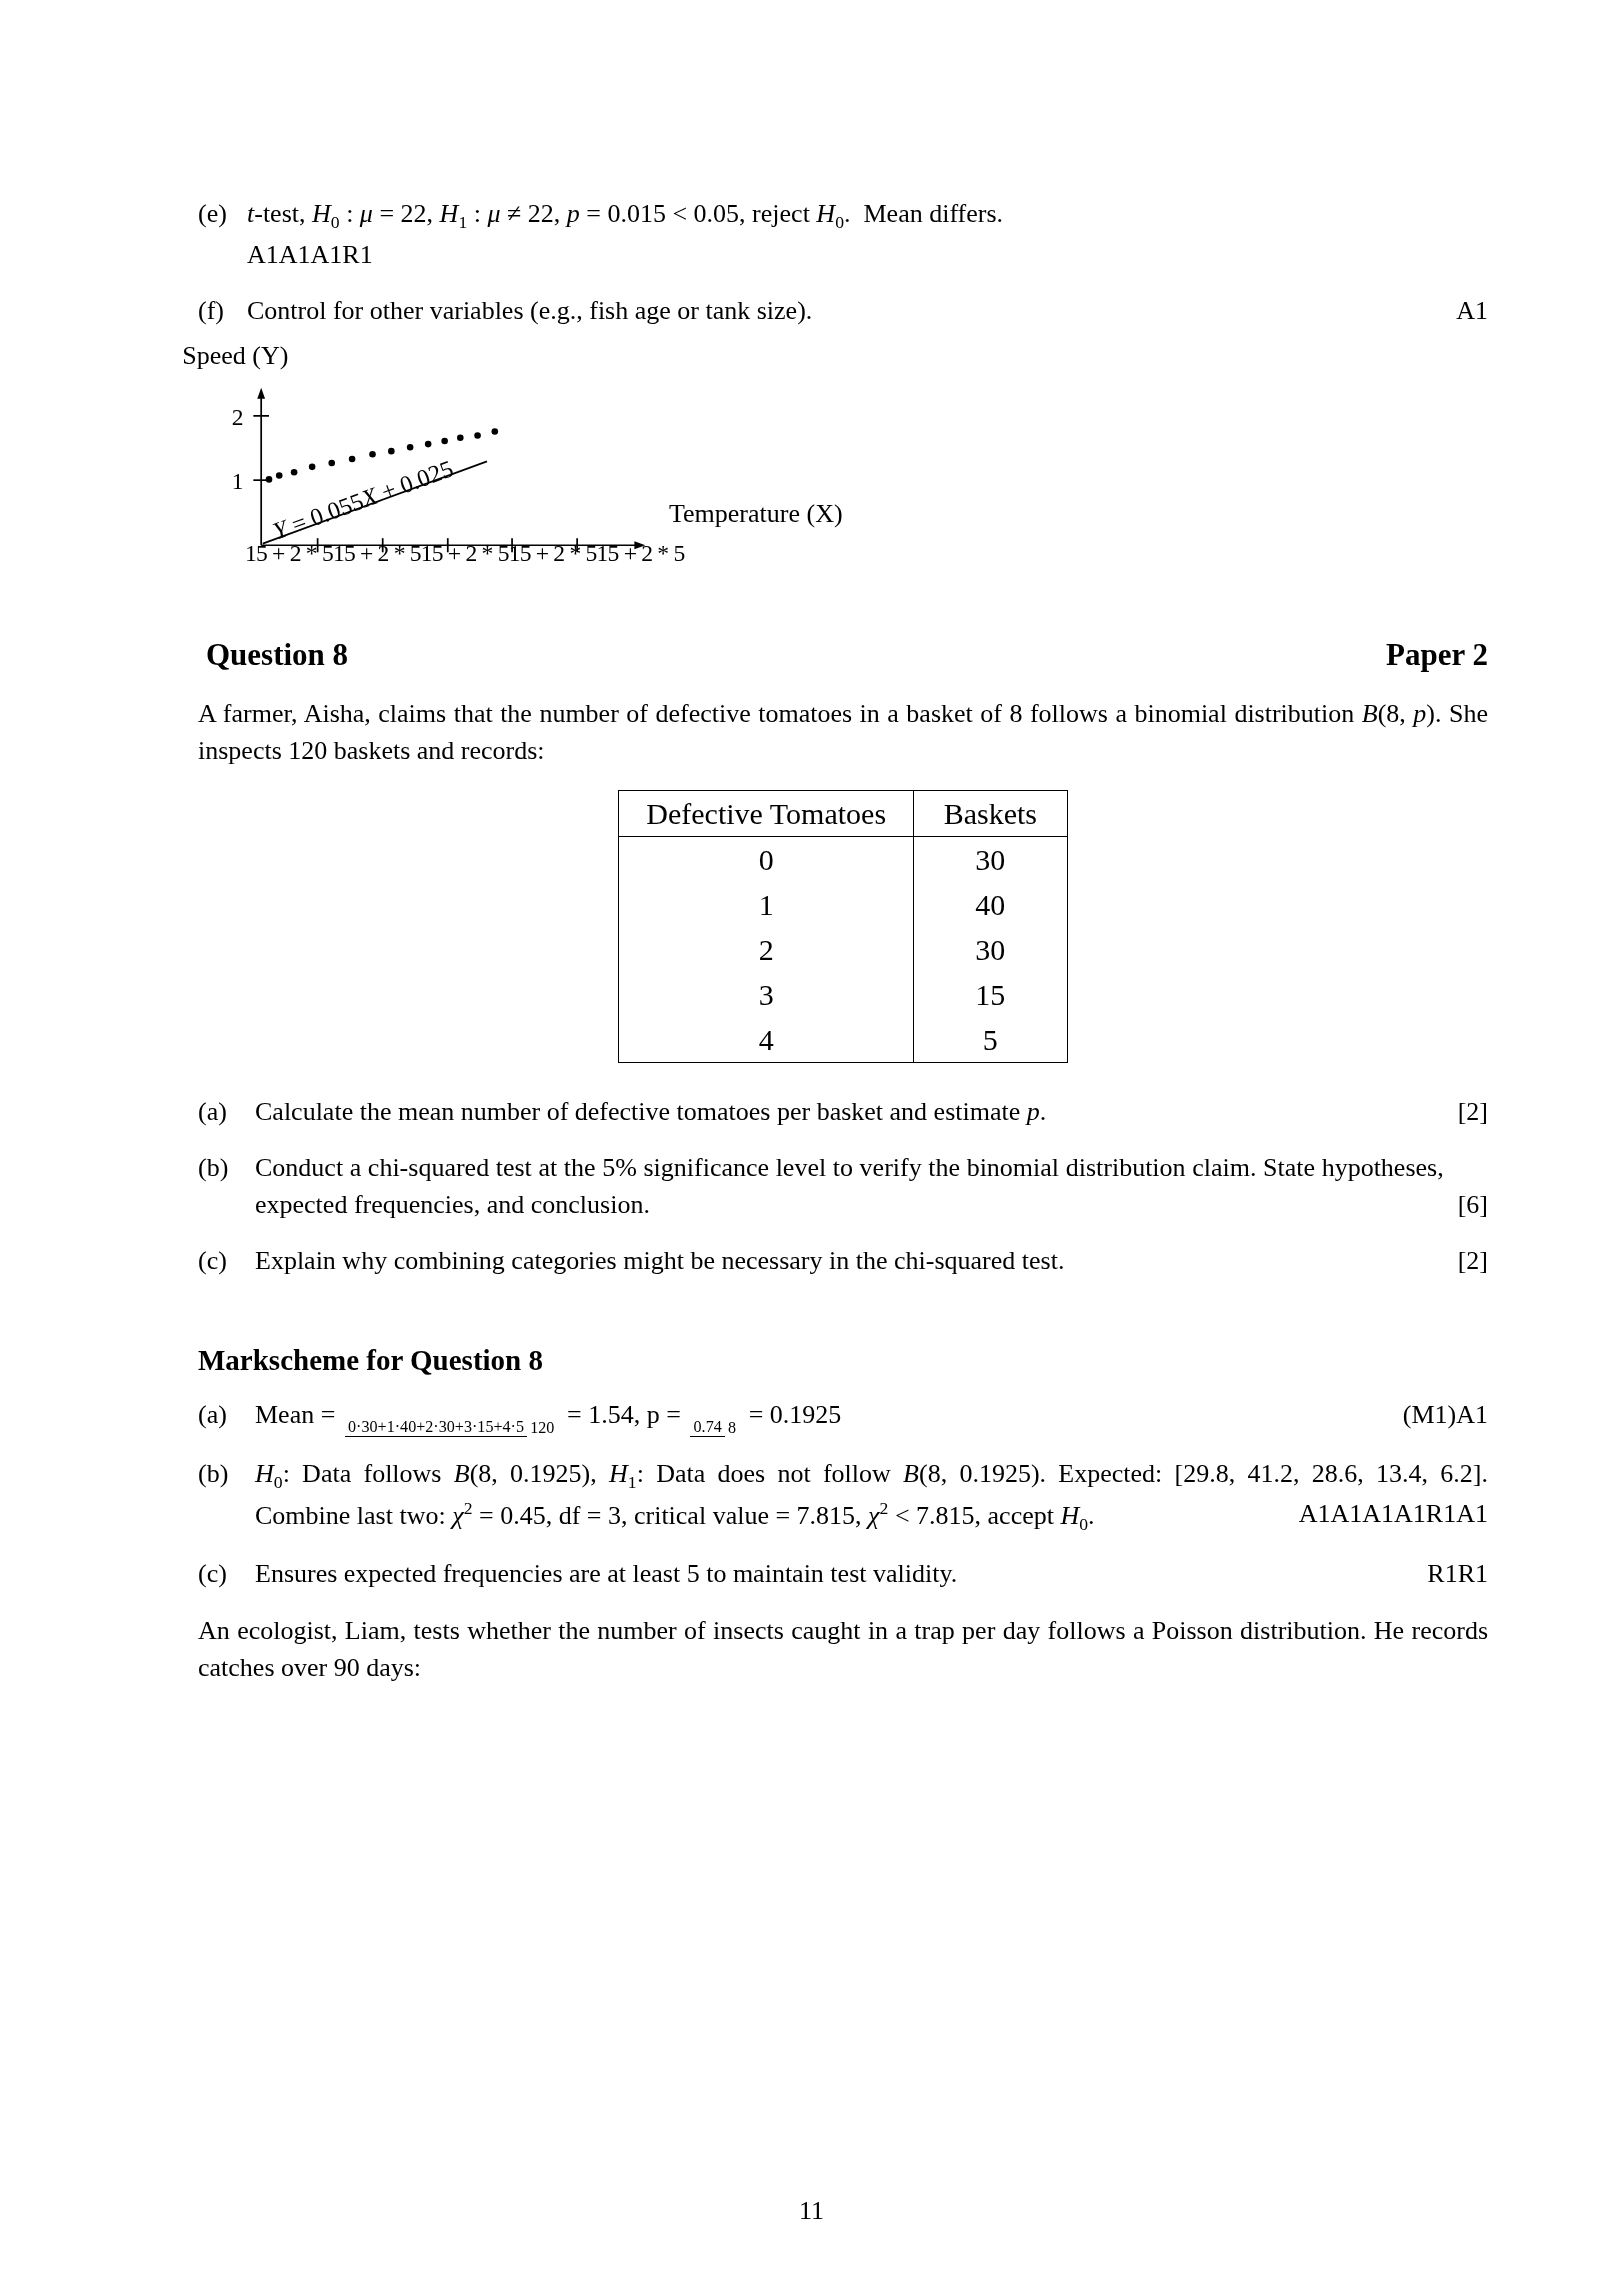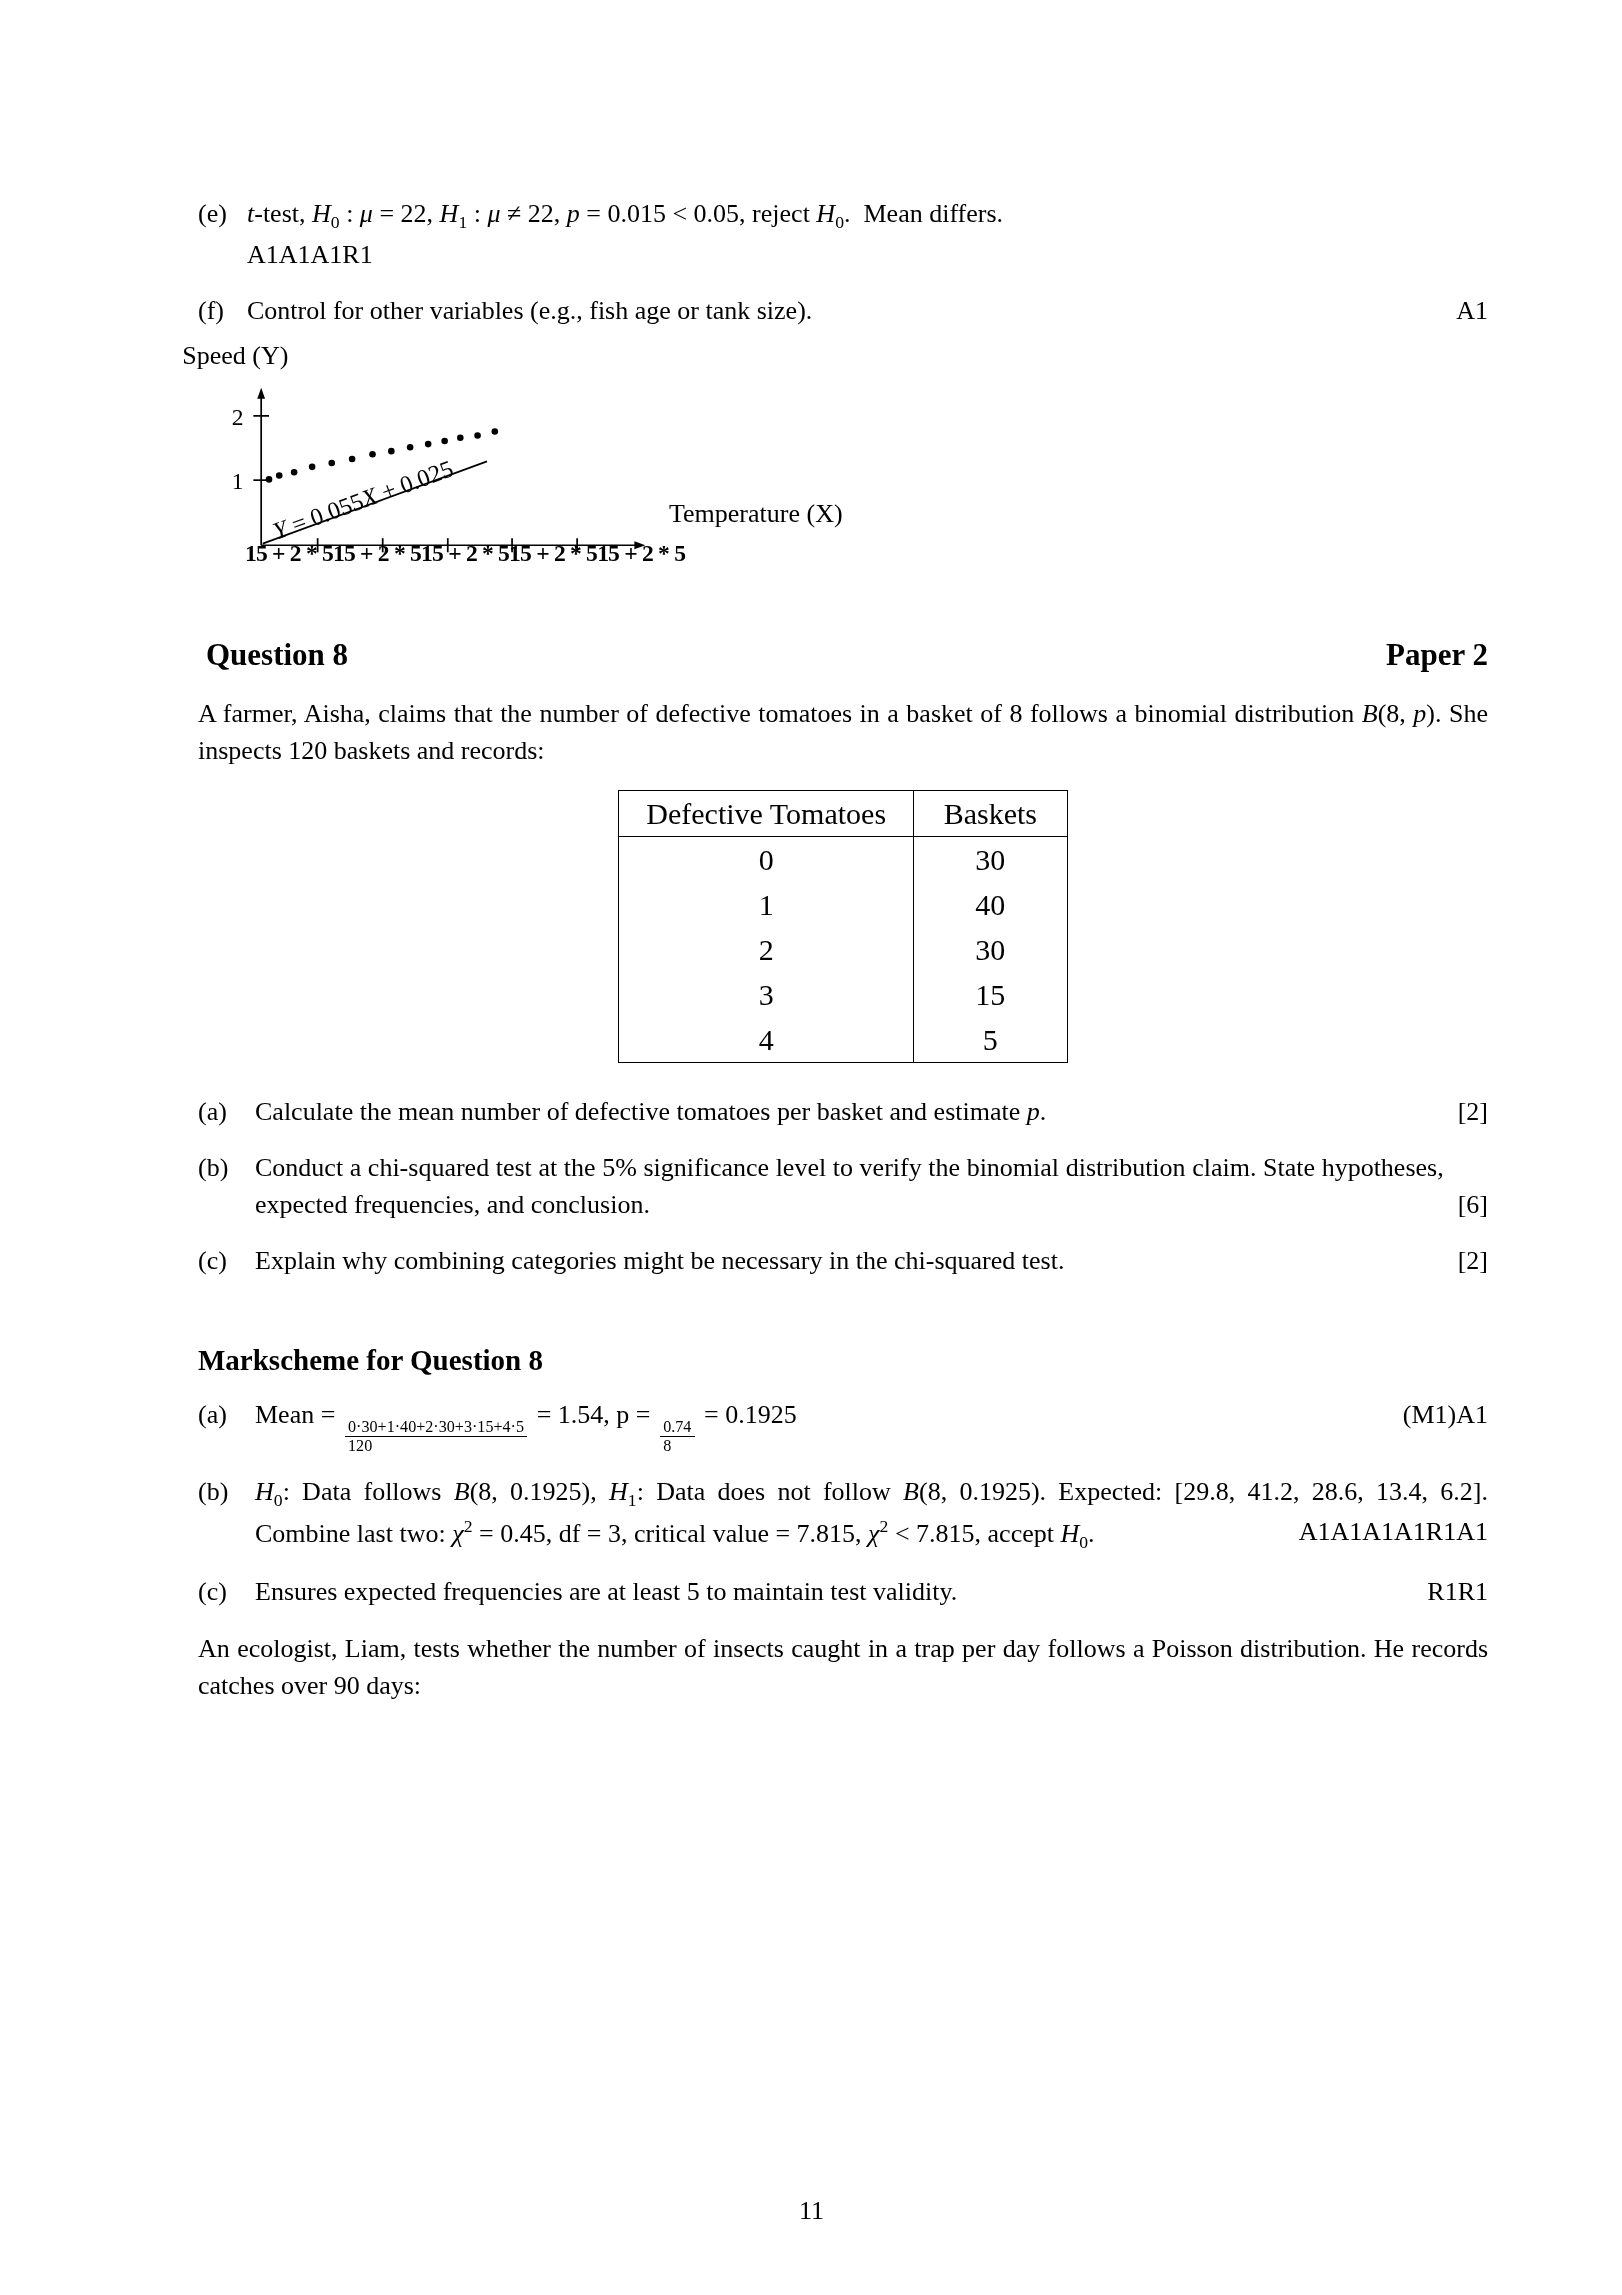--- a/index.html
+++ b/index.html
@@ -64,22 +64,22 @@
   .subhead {
     font-size:29px;
     font-weight:bold;
     margin-top:64px;
     margin-bottom:20.4px;
   }
 
   
   .frac {
     display:inline-flex;
-    flex-direction:column;
-    align-items:flex-start;
+    flex-direction:row;
+    align-items:flex-end;
     vertical-align:-0.55em;
     font-size:0.62em;
     line-height:1.12;
     margin:0 3.1px;
   }
   .frac .num { padding:0 3.1px; border-bottom:1.2px solid #000; }
   .frac .den { padding:0 3.1px; }
   sub { font-size:0.68em; }
   sup { font-size:0.68em; }
 
@@ -99,21 +99,20 @@
     position:absolute;
     left:471px; top:155px;
     font-size:26px;
   }
   .ticklabels {
     position:absolute;
     left:47px; top:196px;
     font-size:23.6px;
     letter-spacing:-0.8px;
     white-space:nowrap;
-    font-weight:bold;
   }
 
   
   table.dt {
     border-collapse:collapse;
     margin:11px auto 31px auto;
     font-size:30px;
   }
   table.dt th, table.dt td {
     border:1.3px solid #000;

